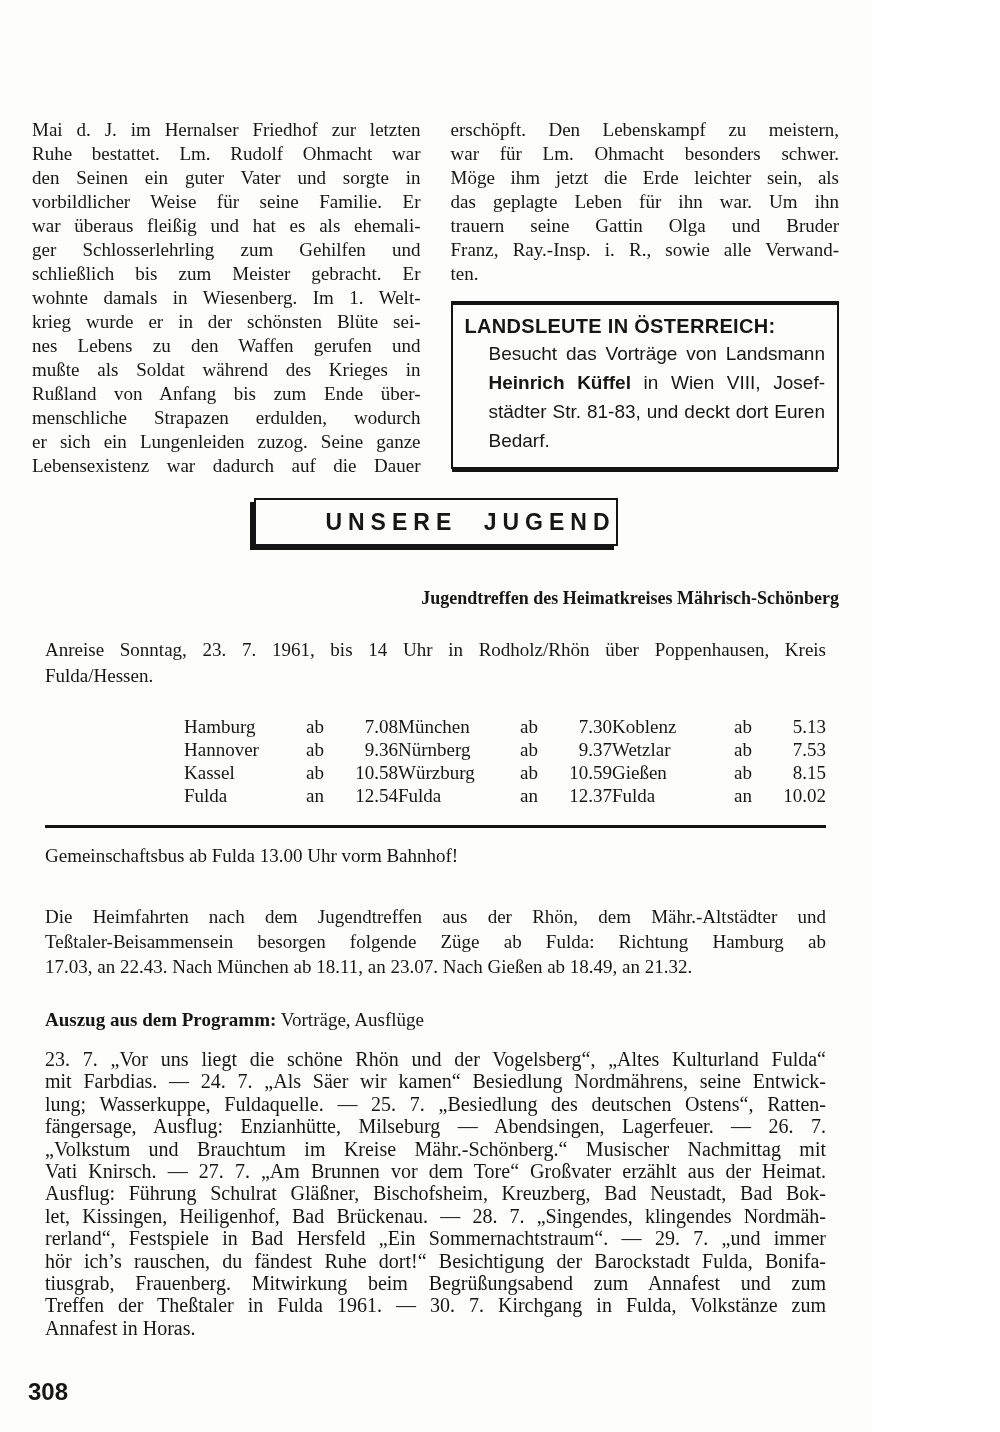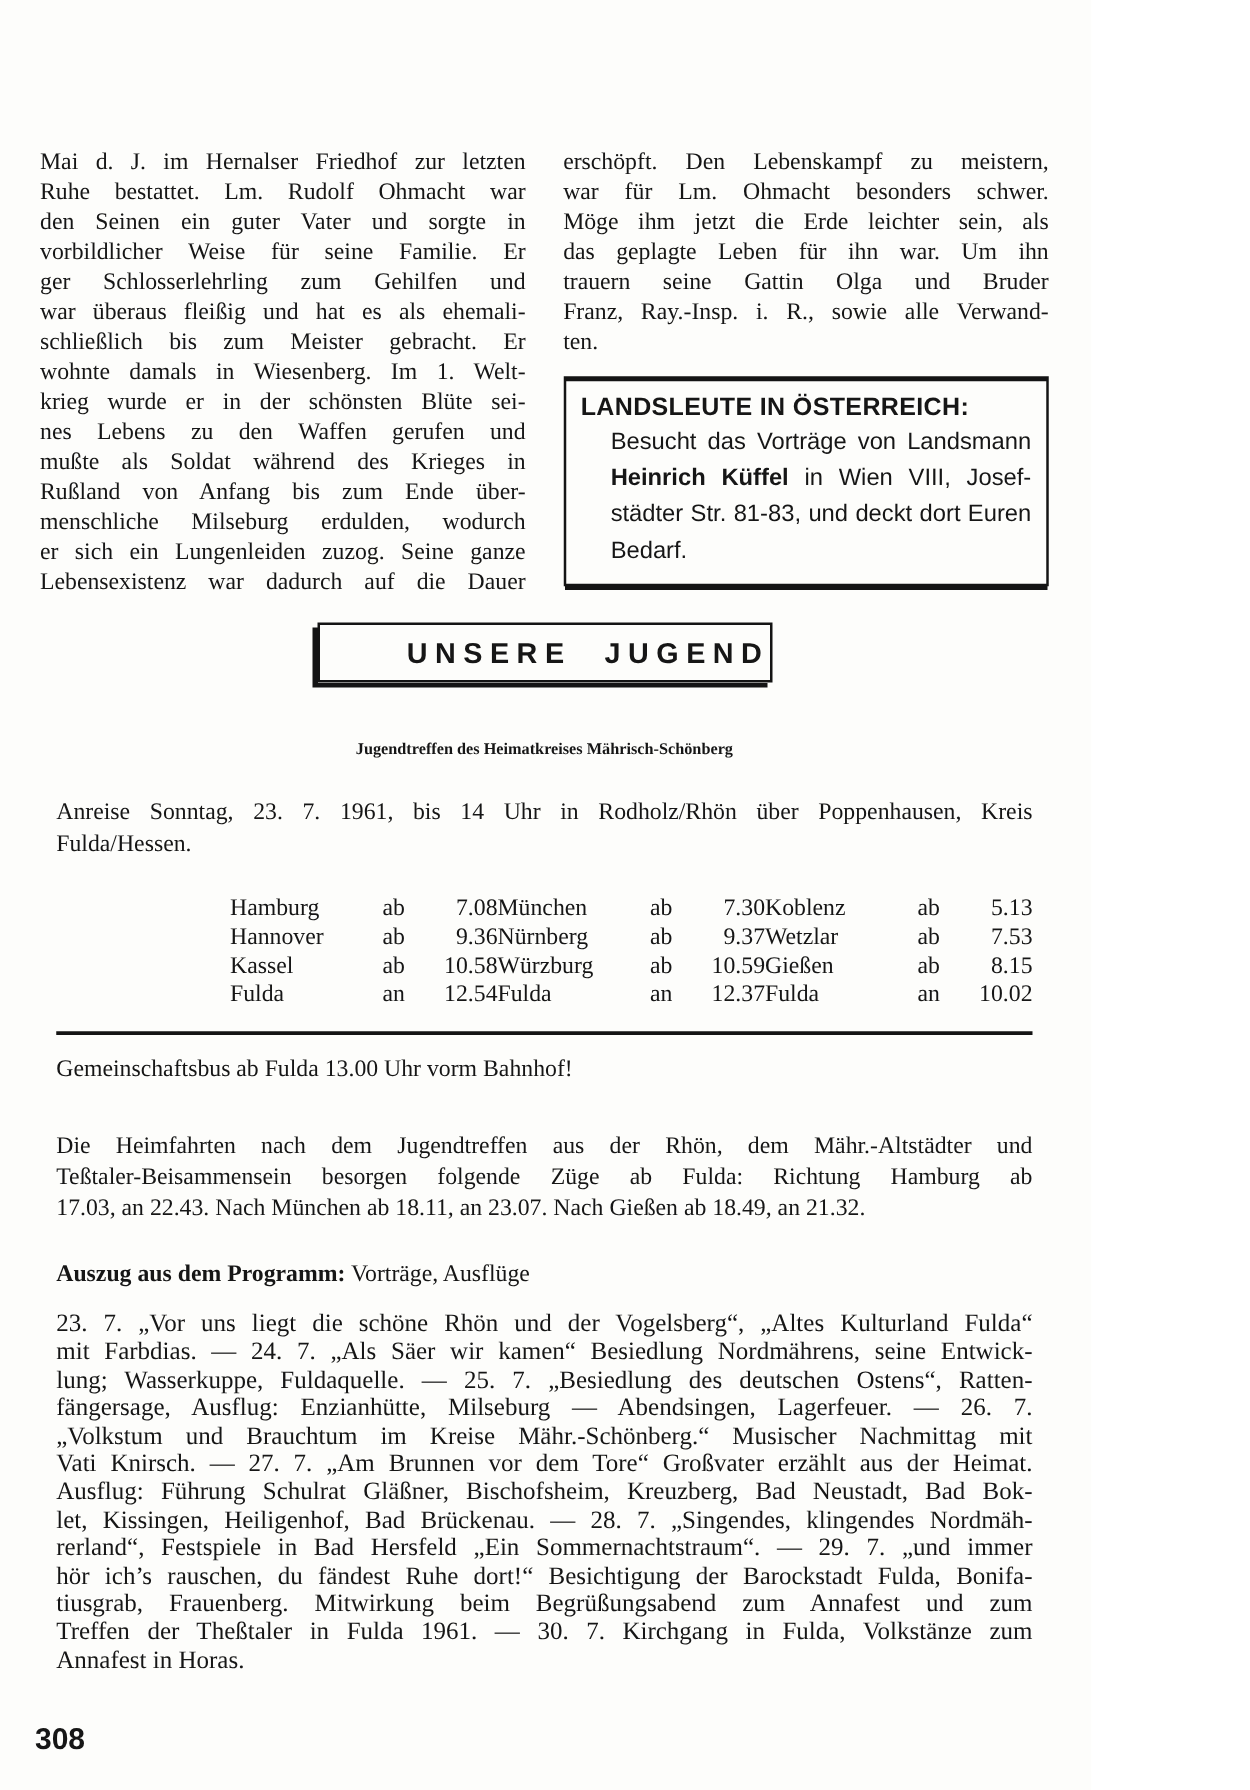--- a/index.html
+++ b/index.html
@@ -37,21 +37,21 @@
 
   
   .jugend-box {
     margin:20px auto 0 auto; width:360px;
     border:2px solid #141414; box-shadow:-4px 4px 0 0 #141414;
     text-align:right; padding:9px 0 8px 0;
     font-family:"Liberation Sans", sans-serif; font-weight:bold;
     font-size:23px; letter-spacing:6px; word-spacing:14px;
   }
 
-  .heading { margin-top:36px; text-align:center; font-weight:bold; font-size:13px; line-height:33px; }
+  .heading { margin-top:36px; text-align:right; font-weight:bold; font-size:18px; line-height:33px; }
 
   .inner { margin:0 13px; }           
   .anreise { margin-top:22px; }
   .anreise .line { line-height:26px; }
 
   .timetable { margin-top:26px; display:flex; justify-content:flex-end; font-size:19px; }
   .tt-row { display:grid; grid-template-columns:122px 34px 58px; line-height:23px; }
   .tt-time { text-align:right; }
 
   .rule { margin-top:18px; height:3px; background:#141414; }
@@ -75,29 +75,29 @@
 <body>
 
 <div class="page">
 
   <div class="columns">
     <div class="col">
         <div class="line">Mai d. J. im Hernalser Friedhof zur letzten</div>
         <div class="line">Ruhe bestattet. Lm. Rudolf Ohmacht war</div>
         <div class="line">den Seinen ein guter Vater und sorgte in</div>
         <div class="line">vorbildlicher Weise für seine Familie. Er</div>
+        <div class="line">war überaus fleißig und hat es als ehemali-</div>
         <div class="line">ger Schlosserlehrling zum Gehilfen und</div>
-        <div class="line">war überaus fleißig und hat es als ehemali-</div>
         <div class="line">schließlich bis zum Meister gebracht. Er</div>
         <div class="line">wohnte damals in Wiesenberg. Im 1. Welt-</div>
         <div class="line">krieg wurde er in der schönsten Blüte sei-</div>
         <div class="line">nes Lebens zu den Waffen gerufen und</div>
         <div class="line">mußte als Soldat während des Krieges in</div>
         <div class="line">Rußland von Anfang bis zum Ende über-</div>
-        <div class="line">menschliche Milseburg erdulden, wodurch</div>
+        <div class="line">menschliche Strapazen erdulden, wodurch</div>
         <div class="line">er sich ein Lungenleiden zuzog. Seine ganze</div>
         <div class="line">Lebensexistenz war dadurch auf die Dauer</div>
       </div>
     <div class="col">
       <div>
           <div class="line">erschöpft. Den Lebenskampf zu meistern,</div>
           <div class="line">war für Lm. Ohmacht besonders schwer.</div>
           <div class="line">Möge ihm jetzt die Erde leichter sein, als</div>
           <div class="line">das geplagte Leben für ihn war. Um ihn</div>
           <div class="line">trauern seine Gattin Olga und Bruder</div>

